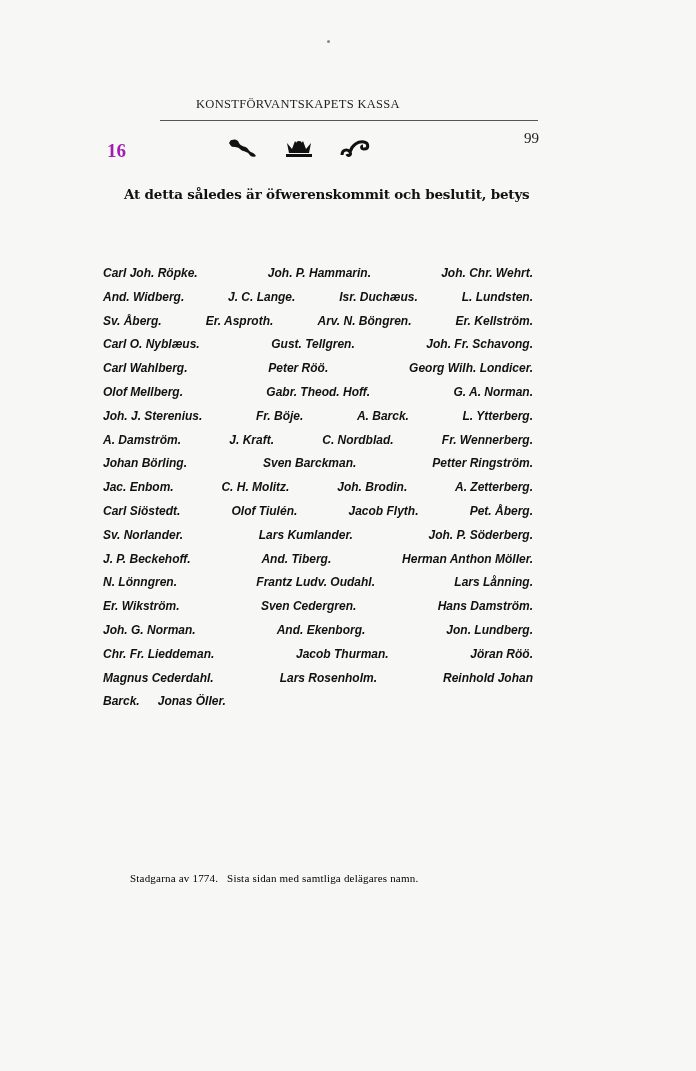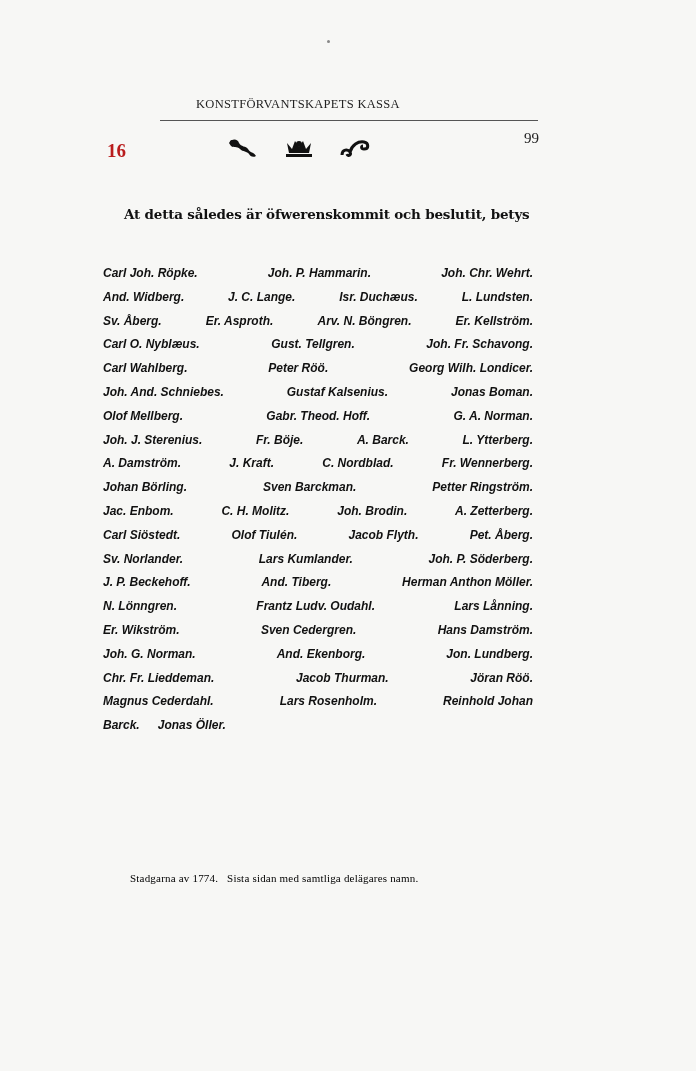--- a/index.html
+++ b/index.html
@@ -20,31 +20,31 @@
     position: absolute; left: 524px; top: 95px;
     font-family: "Liberation Serif", serif; font-size: 15px; color: #222; margin-top: 35px;
   }
   .head-rule {
     position: absolute; left: 160px; top: 120px; width: 378px; height: 1px;
     background: #555;
   }
 
   .sig-number {
     position: absolute; left: 107px; top: 140px;
-    font-family: "Liberation Serif", serif; font-size: 19px; font-weight: bold; color: #b91c1c;
+    font-family: "Liberation Serif", serif; font-size: 19px; font-weight: bold; color: #a21caf;
   }
   .ornaments {
     position: absolute; left: 226px; top: 137px; display: flex; gap: 22px; align-items: center;
   }
   .orn { width: 34px; height: 22px; }
 
   .fraktur {
     position: absolute; left: 124px; top: 185px; width: 420px;
     font-family: "DejaVu Serif", serif; font-weight: bold; font-size: 13.5px;
-    line-height: 18.5px; color: #111; letter-spacing: -0.2px; margin-top: 20px;
+    line-height: 18.5px; color: #111; letter-spacing: -0.2px;
   }
   .fraktur .line { white-space: nowrap; }
 
   .names {
     position: absolute; left: 103px; top: 262px; width: 430px;
     font-family: Liberation Sans, sans-serif; font-style: italic; font-weight: bold;
     font-size: 12px; line-height: 23.8px; color: #111;
   }
   .names .line { white-space: nowrap; display: flex; justify-content: space-between; }
   .names .line.last { justify-content: flex-start; gap: 18px; }
@@ -106,25 +106,20 @@
       </div>
       <div class="line">
         <span>Carl O. Nyblæus.</span>
         <span>Gust. Tellgren.</span>
         <span>Joh. Fr. Schavong.</span>
       </div>
       <div class="line">
         <span>Carl Wahlberg.</span>
         <span>Peter Röö.</span>
         <span>Georg Wilh. Londicer.</span>
-      </div>
-      <div class="line">
-        <span>Joh. And. Schniebes.</span>
-        <span>Gustaf Kalsenius.</span>
-        <span>Jonas Boman.</span>
       </div>
       <div class="line">
         <span>Olof Mellberg.</span>
         <span>Gabr. Theod. Hoff.</span>
         <span>G. A. Norman.</span>
       </div>
       <div class="line">
         <span>Joh. J. Sterenius.</span>
         <span>Fr. Böje.</span>
         <span>A. Barck.</span>

